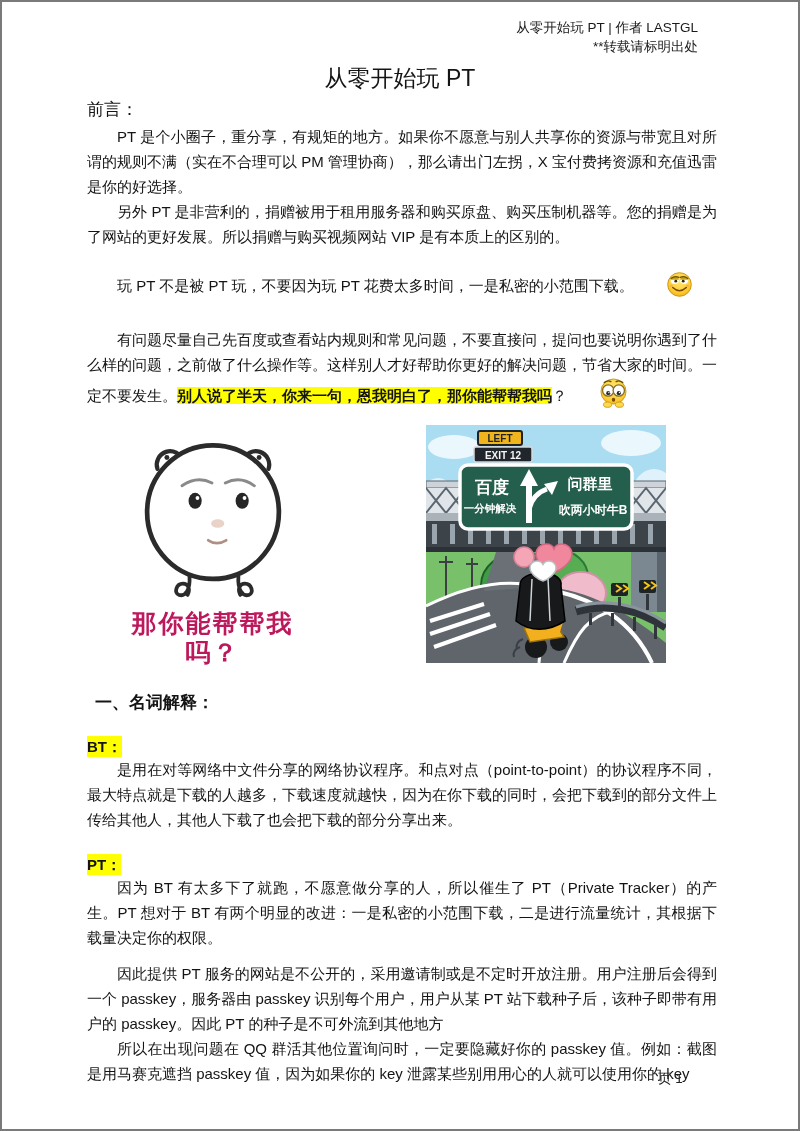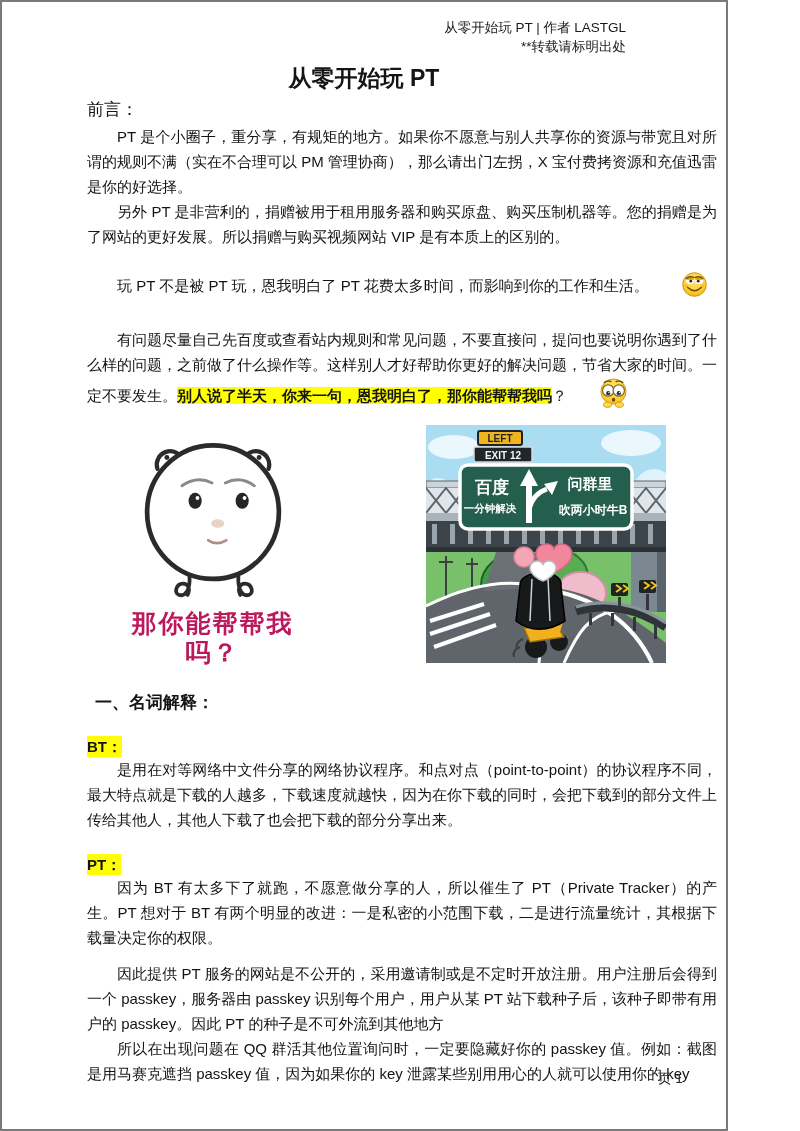--- a/index.html
+++ b/index.html
@@ -1,34 +1,34 @@
 <!DOCTYPE html>
 <html><head>
 <meta charset="utf-8">
 <style>
   html,body { margin:0; padding:0; background:#fff; }
   .page {
     position:relative; box-sizing:border-box;
-    width:728px; height:1131px;
+    width:800px; height:1131px;
     background:#ffffff;
     border:2px solid #7a7a7a;
     overflow:hidden;
     font-family:"Liberation Sans", sans-serif;
     color:#141414;
   }
   .doc-header {
     margin:16px 100px 0 85px;
     text-align:right;
     font-size:13.5px; line-height:19px;
     color:#1a1a1a;
   }
   .doc-title {
     margin-top:7px;
     text-align:center;
-    font-size:23px; font-weight:bold;
+    font-size:23px; font-weight:normal;
     line-height:30px;
   }
   .content { margin:0 85px; width:630px; }
   .h-preface {
     margin:5px 0 2px 0;
     font-size:17px; font-weight:normal; line-height:24px;
   }
   .para {
     margin:0; font-size:15px; line-height:25px;
     text-indent:2em; text-align:justify;
@@ -73,21 +73,21 @@
   <div class="doc-title">从零开始玩 PT</div>
 
   <div class="content">
 
     <div class="h-preface">前言：</div>
 
     <p class="para">PT 是个小圈子，重分享，有规矩的地方。如果你不愿意与别人共享你的资源与带宽且对所谓的规则不满（实在不合理可以 PM 管理协商），那么请出门左拐，X 宝付费拷资源和充值迅雷是你的好选择。</p>
 
     <p class="para">另外 PT 是非营利的，捐赠被用于租用服务器和购买原盘、购买压制机器等。您的捐赠是为了网站的更好发展。所以捐赠与购买视频网站 VIP 是有本质上的区别的。</p>
 
-    <p class="para gap-top"><span>玩 PT 不是被 PT 玩，恩我明白了 PT 花费太多时间，而影响到你的工作和生活。</span><span class="emoji"><svg width="27" height="27" viewBox="0 0 40 40">
+    <p class="para gap-top"><span>玩 PT 不是被 PT 玩，不要因为玩 PT 花费太多时间，一是私密的小范围下载。</span><span class="emoji"><svg width="27" height="27" viewBox="0 0 40 40">
             <defs>
               <radialGradient id="eg1" cx="50%" cy="35%" r="70%">
                 <stop offset="0%" stop-color="#ffe877"></stop>
                 <stop offset="70%" stop-color="#fccb2f"></stop>
                 <stop offset="100%" stop-color="#f0a816"></stop>
               </radialGradient>
             </defs>
             <circle cx="20" cy="20" r="17.5" fill="url(#eg1)" stroke="#cf9210" stroke-width="1.4"></circle>
             <ellipse cx="13" cy="14.5" rx="6" ry="4.6" fill="#fff"></ellipse>
             <ellipse cx="27" cy="14.5" rx="6" ry="4.6" fill="#fff"></ellipse>

